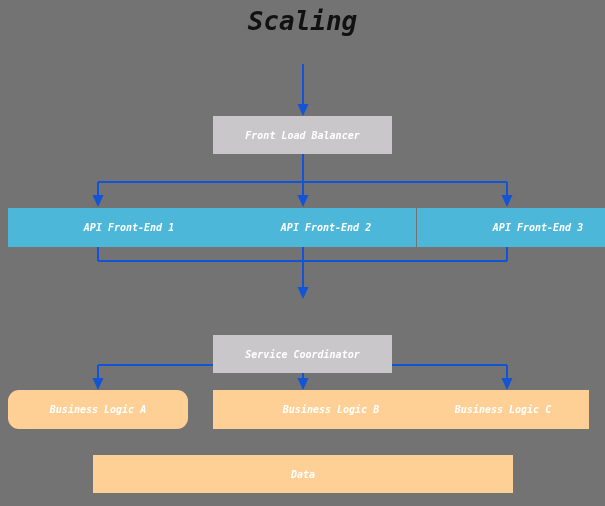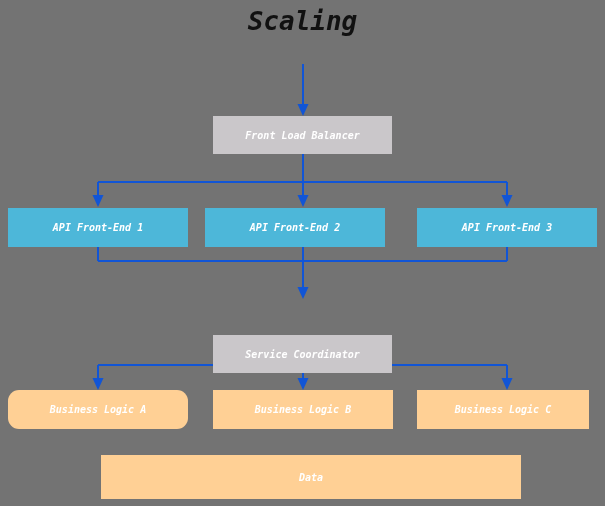--- a/index.html
+++ b/index.html
@@ -48,32 +48,32 @@
     position: absolute;
     display: flex;
     align-items: center;
     justify-content: center;
     font-size: 10px;
     font-weight: bold;
     color: var(--text-box, #ffffff);
     white-space: nowrap;
   }
   .node-gray   { background: var(--box-gray, #cac7ca); }
-  .node-blue   { background: var(--box-blue, #4db7d9); }
+  .node-blue   { background: var(--box-blue, #4db7d9); padding-left: 31px; }
   .node-orange { background: var(--box-orange, #ffd095); }
 
   .flb  { left: 213px; top: 116px; width: 179px; height: 38px; }
   .api1 { left: 8px;   top: 208px; width: 180px; height: 39px; }
   .api2 { left: 205px; top: 208px; width: 180px; height: 39px; }
   .api3 { left: 417px; top: 208px; width: 180px; height: 39px; }
   .sc   { left: 213px; top: 300px; width: 179px; height: 38px; margin-top: 35px; }
   .bla  { left: 8px;   top: 390px; width: 180px; height: 39px; border-radius: 11px; }
-  .blb  { left: 213px; top: 390px; width: 180px; height: 39px; }
+  .blb  { left: 213px; top: 390px; width: 180px; height: 39px; padding-left: 28px; }
   .blc  { left: 417px; top: 390px; width: 172px; height: 39px; }
-  .data { left: 101px;  top: 455px; width: 420px; height: 44px; }
+  .data { left: 93px;  top: 455px; width: 420px; height: 38px; }
 </style>
 </head>
 <body>
 
 <div class="diagram">
 
   <h1 class="title">Scaling</h1>
 
   <svg class="edges" viewBox="0 0 605 506" xmlns="http://www.w3.org/2000/svg">
 

